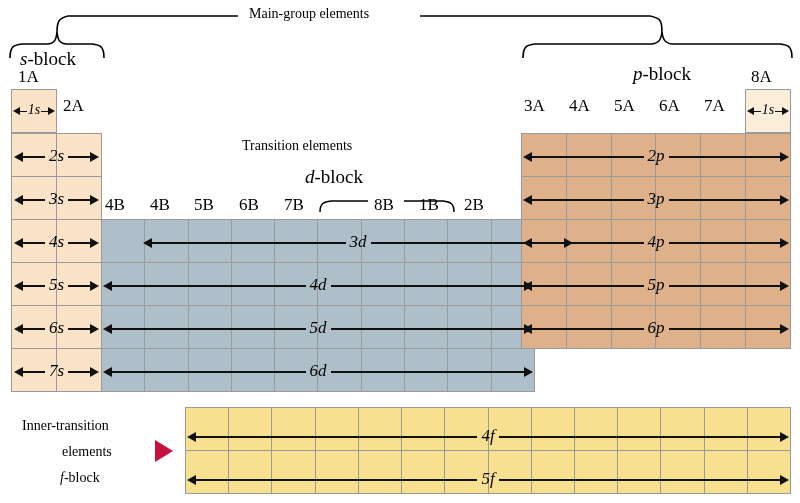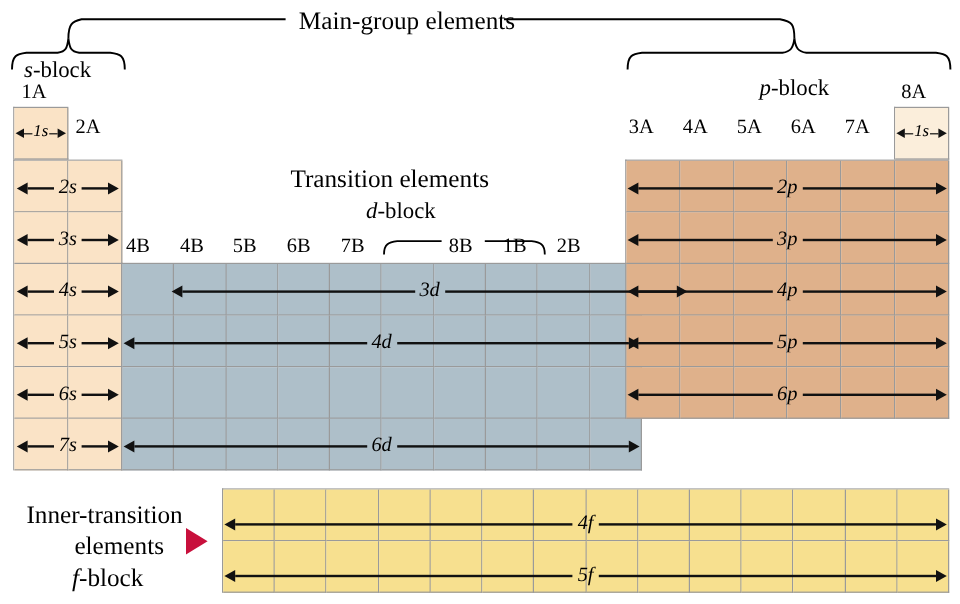--- a/index.html
+++ b/index.html
@@ -15,21 +15,21 @@
 
   
   .lbl{
     position:absolute;
     font-family:"Liberation Serif", serif;
     white-space:nowrap;
     line-height:1;
   }
   .grp{font-size:17px;}
   .blocklbl{font-size:19px;}
-  .bigtxt{font-size:21px;}
+  .bigtxt{font-size:14px;}
   .ital{font-style:italic;}
 
   
   .gridblock{position:absolute;display:grid;box-sizing:border-box;}
   .cell{
     box-sizing:border-box;
     border-right:1px solid #9a9a9a;
     border-bottom:1px solid #9a9a9a;
   }
   .sblk .cell{background:#fae3c6;}
@@ -328,20 +328,27 @@
   </div>
 
   <div class="arrowrow" style="left:103px;top:277px;width:430px;">
     <div class="head-l"></div>
     <div class="aline"></div>
     <div class="atxt">4d</div>
     <div class="aline"></div>
     <div class="head-r"></div>
   </div>
 
+  <div class="arrowrow" style="left:103px;top:320px;width:430px;">
+    <div class="head-l"></div>
+    <div class="aline"></div>
+    <div class="atxt">5d</div>
+    <div class="aline"></div>
+    <div class="head-r"></div>
+  </div>
 
   <div class="arrowrow" style="left:103px;top:363px;width:430px;">
     <div class="head-l"></div>
     <div class="aline"></div>
     <div class="atxt">6d</div>
     <div class="aline"></div>
     <div class="head-r"></div>
   </div>
 
   <div class="arrowrow tiny" style="left:747px;top:104px;width:42px;">

